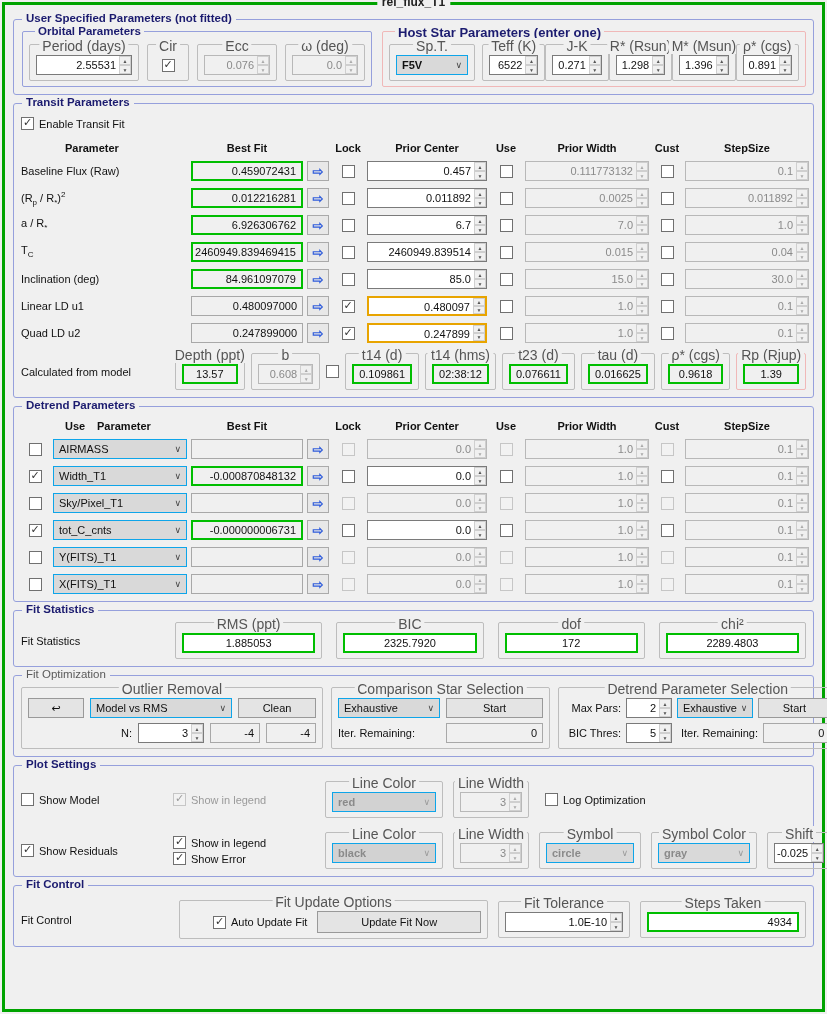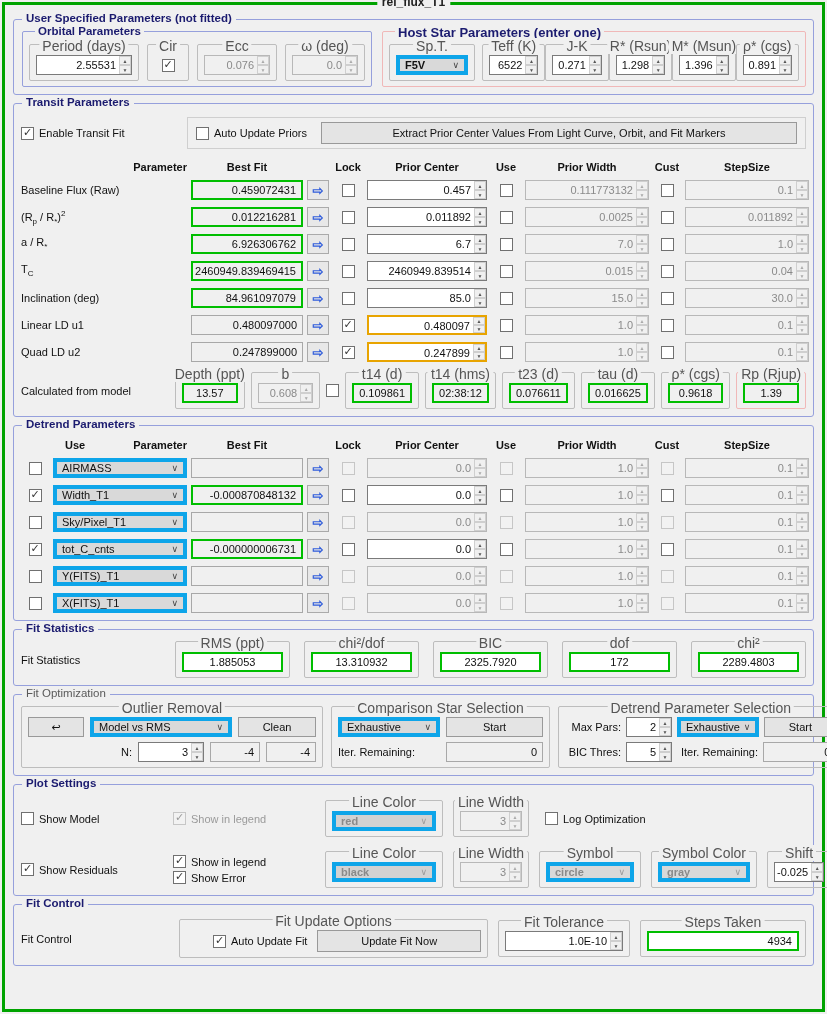--- a/index.html
+++ b/index.html
@@ -23,30 +23,30 @@
   .vbox{height:20px;box-sizing:border-box;display:flex;align-items:center;border:1px solid #a8a8a8;background:#f0f0f0;padding:0 5px;white-space:nowrap;overflow:hidden;}
   .vbox.green{border:2px solid #00BE00;}
   .vbox.right{justify-content:flex-end;padding-left:43px;}
   .vbox.center{justify-content:center;}
   .vbox.white{background:#fff;}
   .cb{width:13px;height:13px;box-sizing:border-box;border:1px solid #707070;background:#fff;display:inline-flex;align-items:center;justify-content:center;font-size:11px;color:#333;flex:0 0 auto;}
   .cb.checked::after{content:"✓";margin-top:-2px;}
   .cb.disabled{border-color:#c6c6c6;background:#f2f2f2;color:#9a9a9a;}
   .btn{display:inline-flex;align-items:center;justify-content:center;background:#e4e4e4;border:1px solid #999;height:22px;padding:0 10px;box-sizing:border-box;white-space:nowrap;}
   .arrow-btn{width:22px;height:20px;padding:0;background:#e8e8e8;border:1px solid #aaa;color:#2E5BDA;font-size:13px;font-weight:bold;}
-  .combo{display:flex;align-items:center;justify-content:space-between;background:#d9d9d9;border:4px solid #0ea5e9;height:20px;box-sizing:border-box;padding:0 5px;white-space:nowrap;}
+  .combo{display:flex;align-items:center;justify-content:space-between;background:#d9d9d9;border:1px solid #0ea5e9;height:20px;box-sizing:border-box;padding:0 5px;white-space:nowrap;}
   .combo .chev{font-size:9px;color:#444;margin-left:4px;}
   .combo.disabled{color:#8a8a8a;}
   .combo.disabled .chev{color:#9a9a9a;}
   .chklabel{display:inline-flex;align-items:center;gap:5px;white-space:nowrap;}
   .chklabel.disabled{color:#9a9a9a;}
   .tgrid{display:grid;grid-template-columns:166px 112px 22px 30px 120px 30px 124px 28px 124px;column-gap:4px;row-gap:7px;align-items:center;}
   .dgrid{display:grid;grid-template-columns:28px 134px 112px 22px 30px 120px 30px 124px 28px 124px;column-gap:4px;row-gap:7px;align-items:center;}
   .th{font-weight:bold;text-align:center;white-space:nowrap;}
-  .th.left{text-align:right;margin-left:44px;}
+  .th.left{text-align:left;margin-left:44px;}
   .cbcell{display:flex;justify-content:center;align-items:center;}
   .pl sub{font-size:8px;}
   .pl sup{font-size:8px;}
   .row{display:flex;align-items:center;}
   .grow{flex:1;}
   .bold{font-weight:bold;}
   .rt{text-align:right;}
 </style>
 </head>
 <body>
@@ -165,27 +165,20 @@
     </div>
   </div>
 
   <div class="section">
     <div class="legend">Transit Parameters</div>
     <div class="row" style="gap:14px;margin-bottom:12px;margin-top:2px;">
       <span class="chklabel" style="flex:0 0 152px;">
           <span class="cb checked"></span>
           <span>Enable Transit Fit</span>
         </span>
-      <div class="row grow" style="border:1px solid #cfcfcf;padding:4px 8px;gap:14px;">
-        <span class="chklabel">
-            <span class="cb"></span>
-            <span>Auto Update Priors</span>
-          </span>
-        <div class="btn grow">Extract Prior Center Values From Light Curve, Orbit, and Fit Markers</div>
-      </div>
     </div>
     <div class="tgrid" id="transit-grid">
         <div class="th left">Parameter</div>
         <div class="th">Best Fit</div>
         <div class="th"></div>
         <div class="th">Lock</div>
         <div class="th">Prior Center</div>
         <div class="th">Use</div>
         <div class="th">Prior Width</div>
         <div class="th">Cust</div>
@@ -718,24 +711,20 @@
       </div>
   </div>
 
   <div class="section">
     <div class="legend">Fit Statistics</div>
     <div class="row" id="stats-row" style="gap:14px;">
       <div style="flex:0 0 140px;">Fit Statistics</div>
     <div class="mini grow">
           <div class="mlabel">RMS (ppt)</div>
           <div class="vbox green center white">1.885053</div>
-        </div>
-        <div class="mini grow">
-          <div class="mlabel">chi²/dof</div>
-          <div class="vbox green center white">13.310932</div>
         </div>
         <div class="mini grow">
           <div class="mlabel">BIC</div>
           <div class="vbox green center white">2325.7920</div>
         </div>
         <div class="mini grow">
           <div class="mlabel">dof</div>
           <div class="vbox green center white">172</div>
         </div>
         <div class="mini grow">

